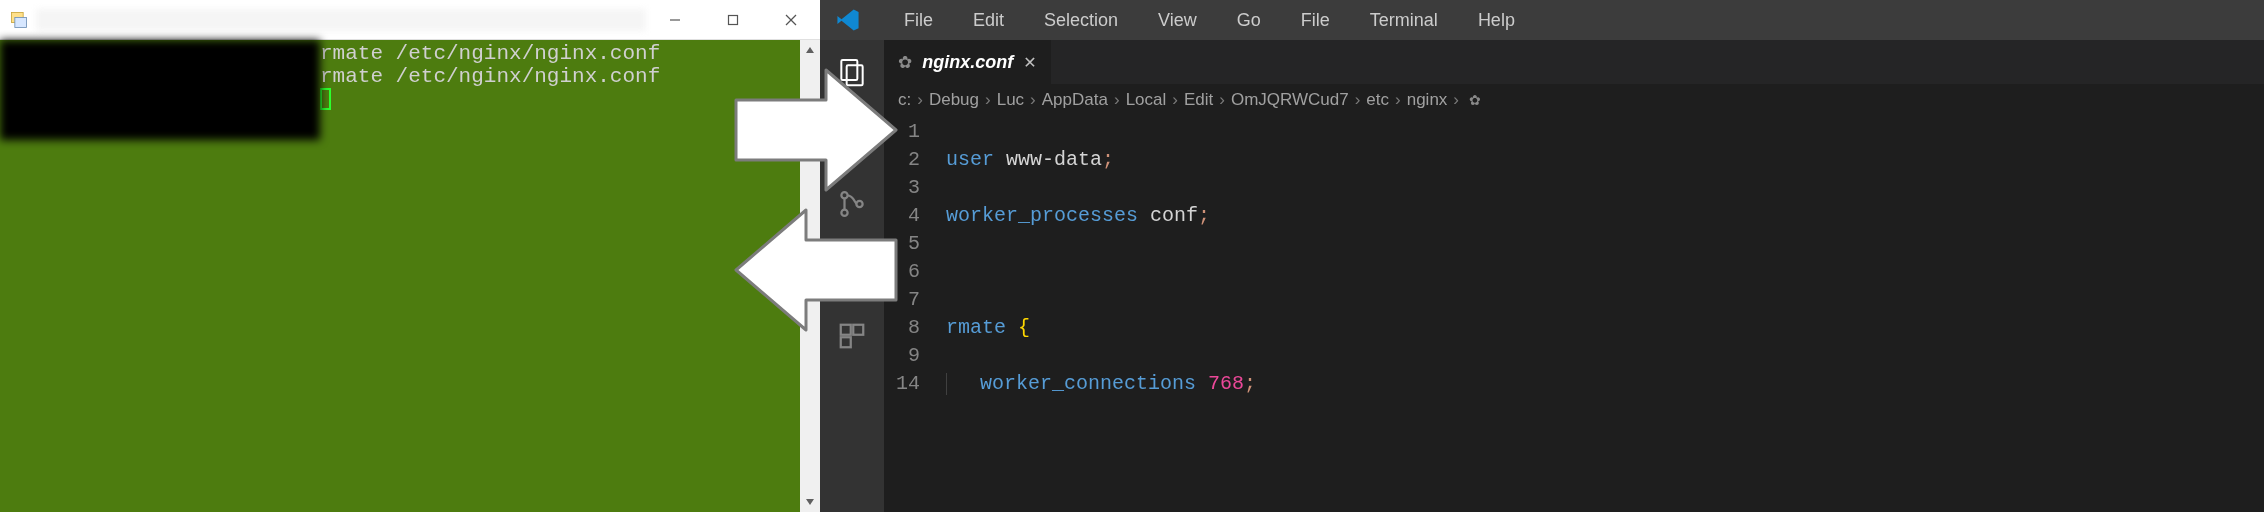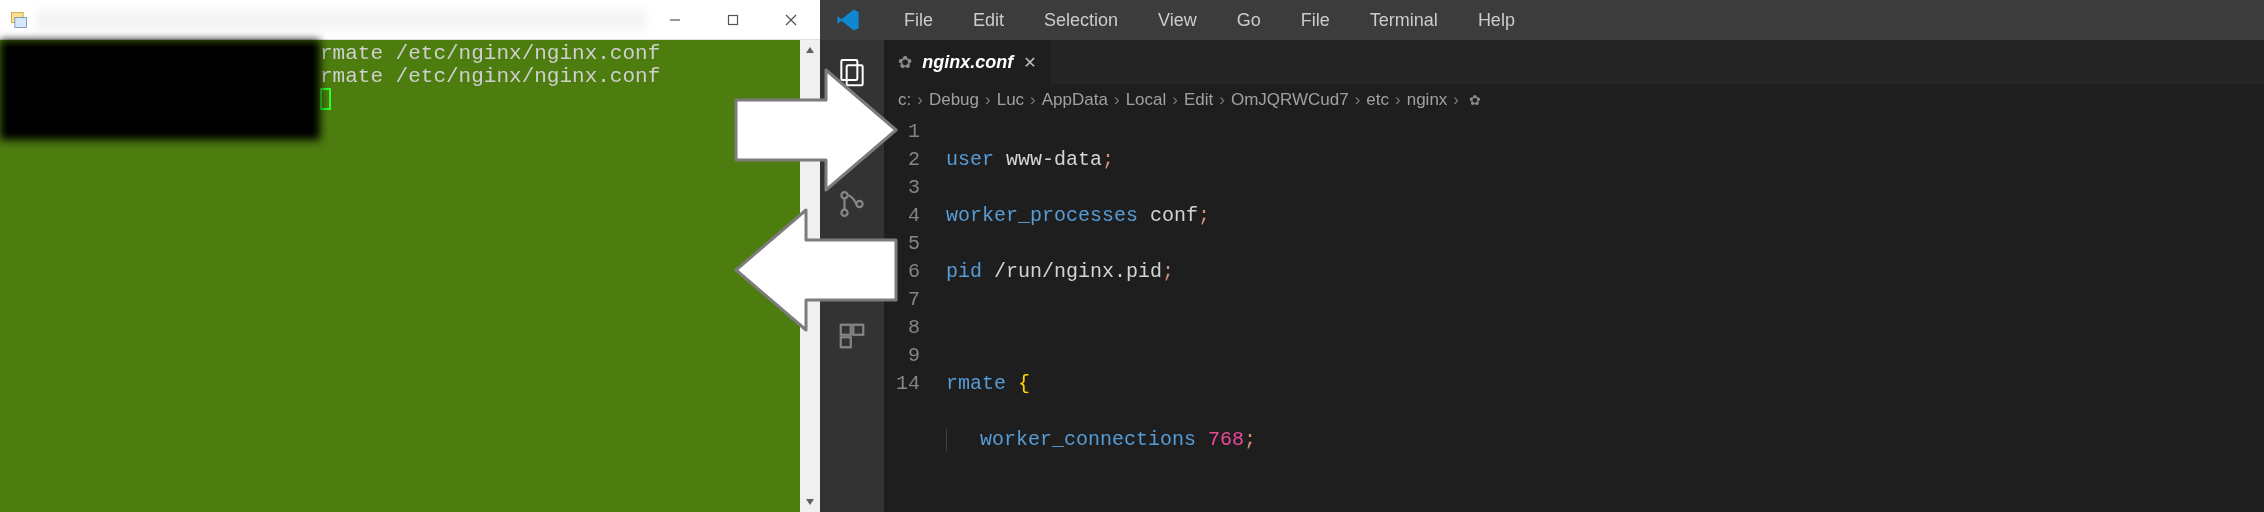--- a/index.html
+++ b/index.html
@@ -360,21 +360,20 @@
           <div>5</div>
           <div>6</div>
           <div>7</div>
           <div>8</div>
           <div>9</div>
           <div>14</div>
         </div>
         <div class="code-lines">
 <div class="line"><span class="tok-key">user</span> <span class="tok-id">www-data</span><span class="tok-pun">;</span></div>
 <div class="line"><span class="tok-key">worker_processes</span> <span class="tok-id">conf</span><span class="tok-pun">;</span></div>
-<div class="line"><span class="tok-key">pid</span> <span class="tok-id">/run/nginx.pid</span><span class="tok-pun">;</span></div>
 <div class="line"></div>
 <div class="line"><span class="tok-key">rmate</span> <span class="tok-brk">{</span></div>
 <div class="line"><span class="indent-guide"></span><span class="tok-key">worker_connections</span> <span class="tok-num">768</span><span class="tok-pun">;</span></div>
 
 
 
         </div>
       </div>
     </div>
   </div>

